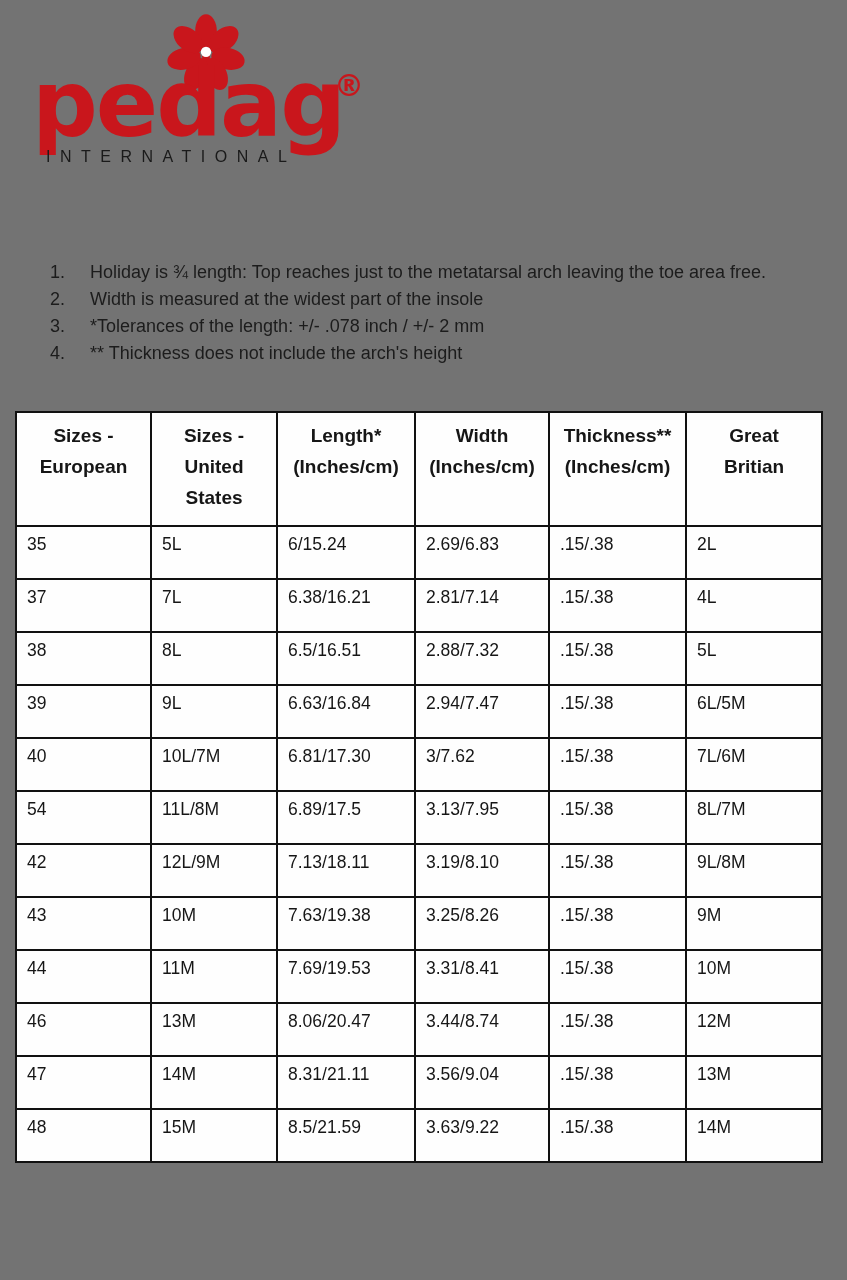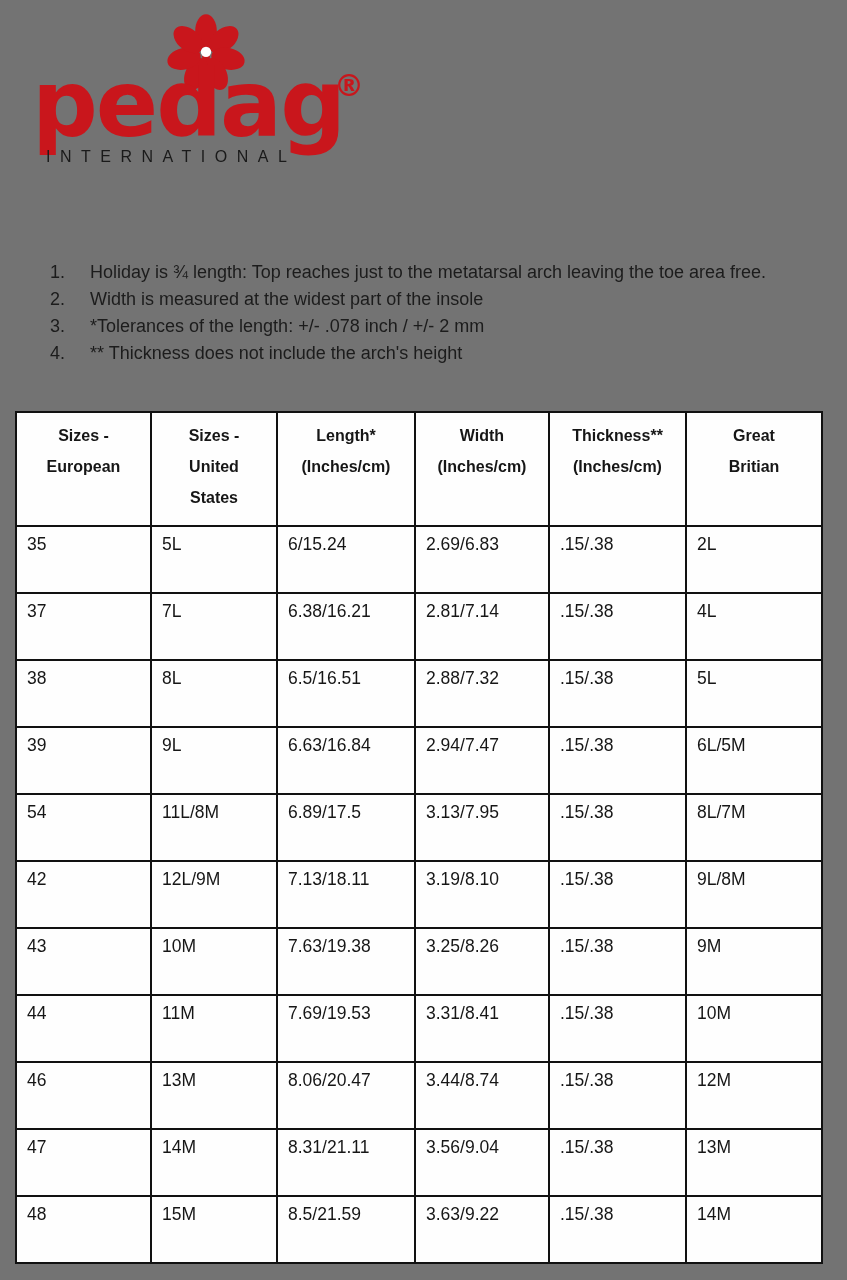--- a/index.html
+++ b/index.html
@@ -80,28 +80,28 @@
     color: #161616;
   }
   table.size-table col:nth-child(1) { width: 135px; }
   table.size-table col:nth-child(2) { width: 126px; }
   table.size-table col:nth-child(3) { width: 138px; }
   table.size-table col:nth-child(4) { width: 134px; }
   table.size-table col:nth-child(5) { width: 137px; }
   table.size-table col:nth-child(6) { width: 136px; }
   table.size-table thead tr { height: 114px; }
   table.size-table th {
-    font-size: 16px;
+    font-size: 19px;
     font-weight: bold;
     text-align: center;
     padding-top: 7px;
     line-height: 31px;
     white-space: pre-line;
   }
-  table.size-table tbody tr { height: 67px; }
+  table.size-table tbody tr { height: 53px; }
   table.size-table td {
     font-size: 17.5px;
     text-align: left;
     padding: 7px 4px 0 10px;
     white-space: nowrap;
   }
 </style>
 </head>
 <body>
 
@@ -204,20 +204,28 @@
           </tr>
           <tr>
             <td>39</td>
             <td>9L</td>
             <td>6.63/16.84</td>
             <td>2.94/7.47</td>
             <td>.15/.38</td>
             <td>6L/5M</td>
           </tr>
           <tr>
+            <td>40</td>
+            <td>10L/7M</td>
+            <td>6.81/17.30</td>
+            <td>3/7.62</td>
+            <td>.15/.38</td>
+            <td>7L/6M</td>
+          </tr>
+          <tr>
             <td>54</td>
             <td>11L/8M</td>
             <td>6.89/17.5</td>
             <td>3.13/7.95</td>
             <td>.15/.38</td>
             <td>8L/7M</td>
           </tr>
           <tr>
             <td>42</td>
             <td>12L/9M</td>

